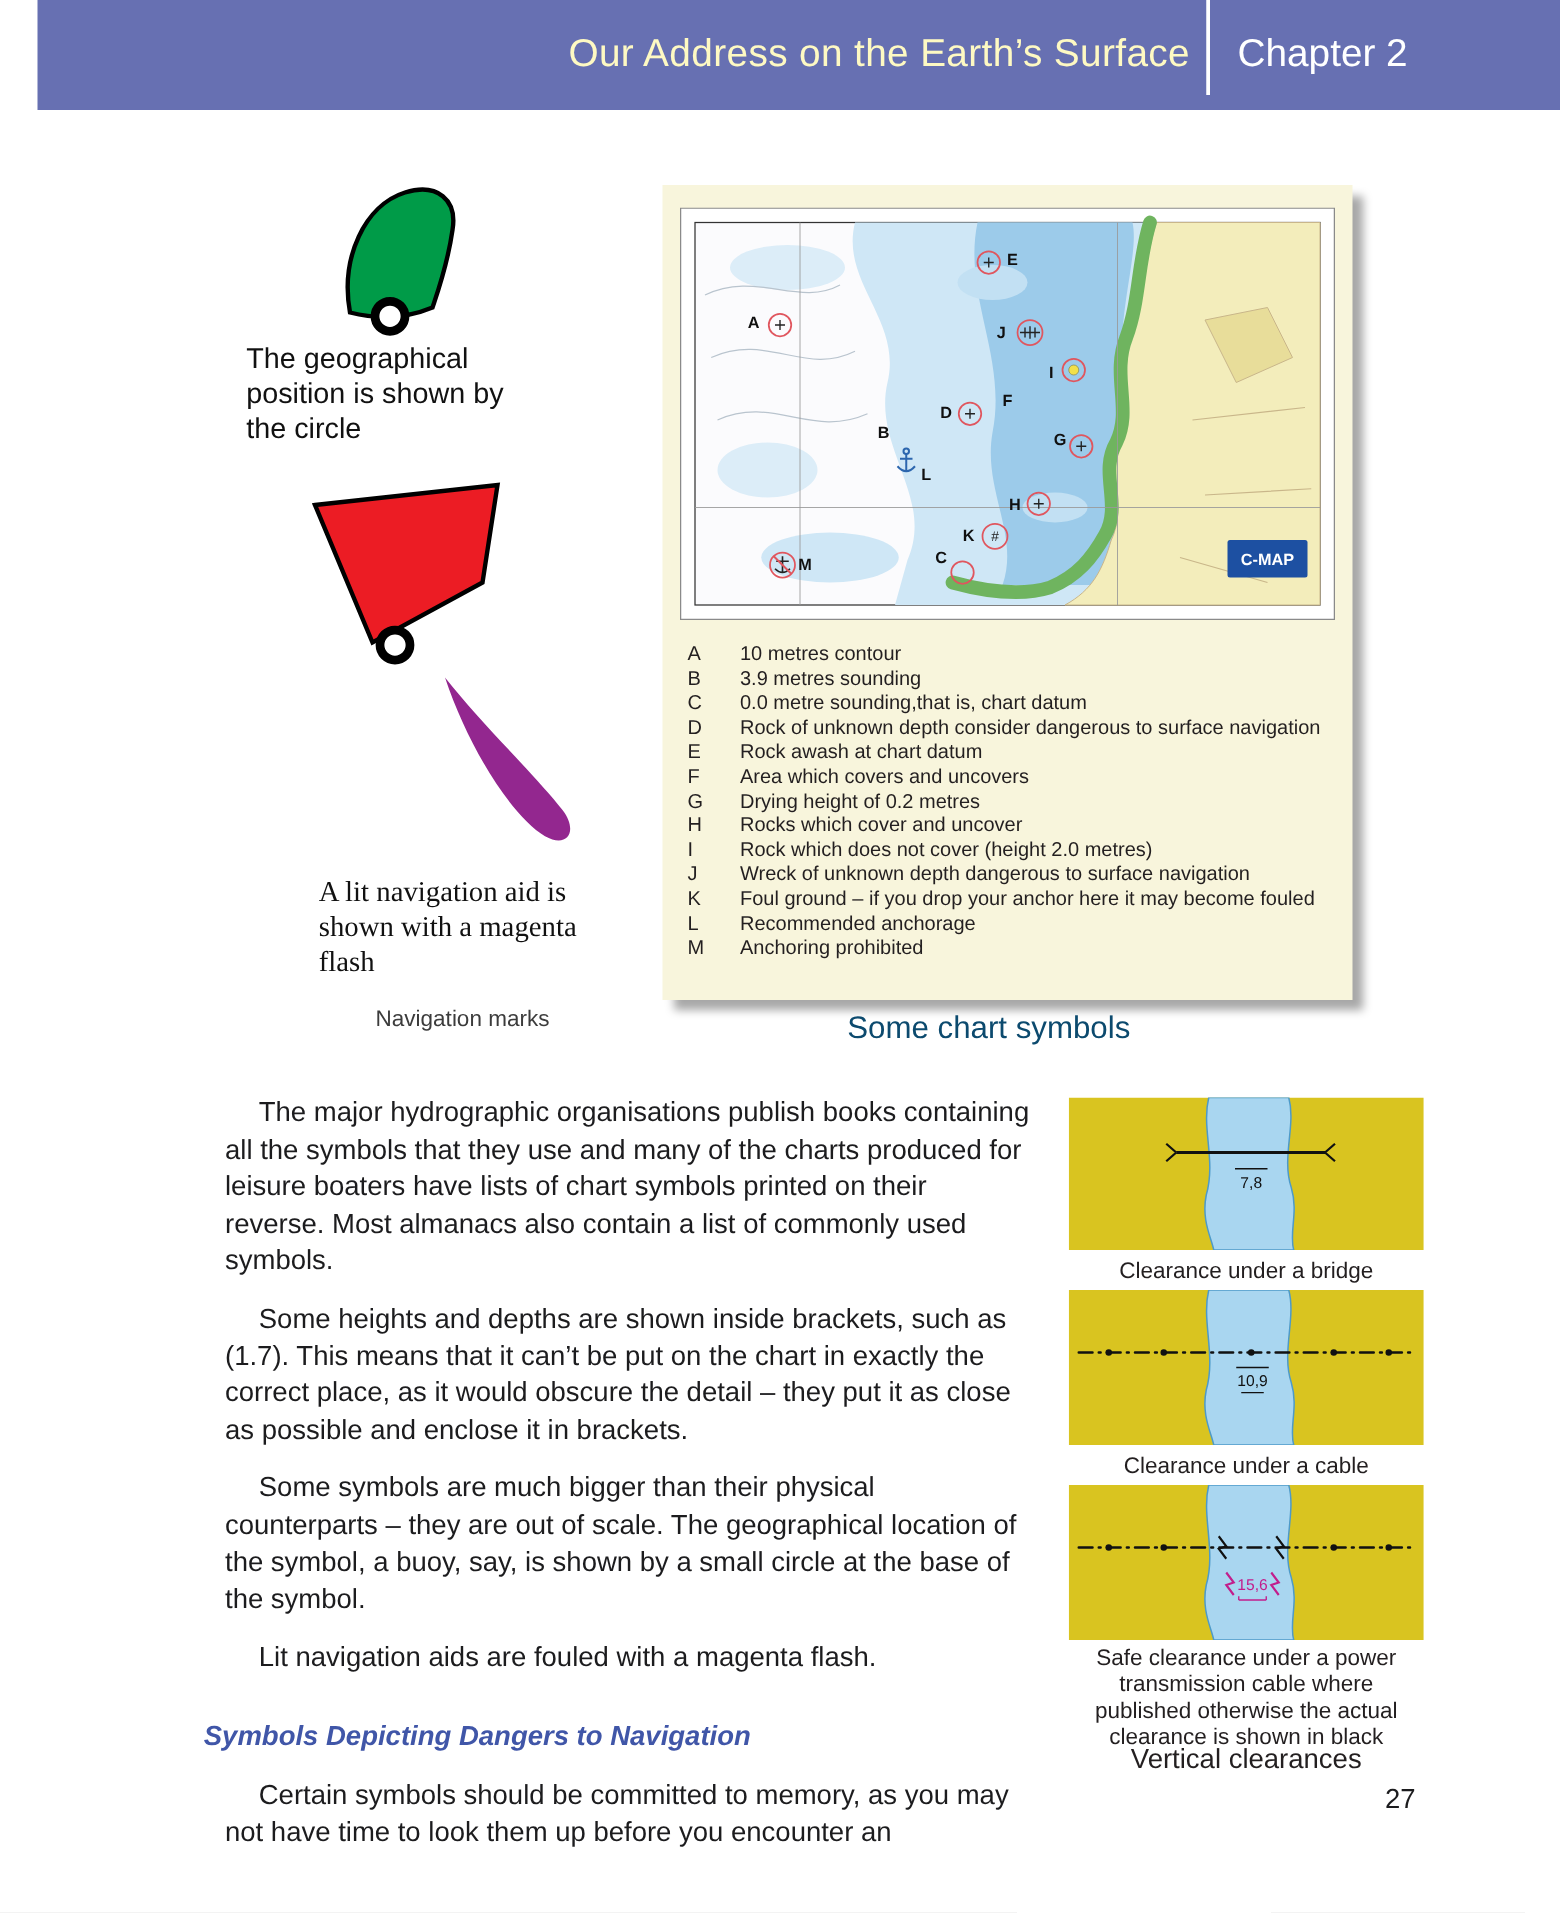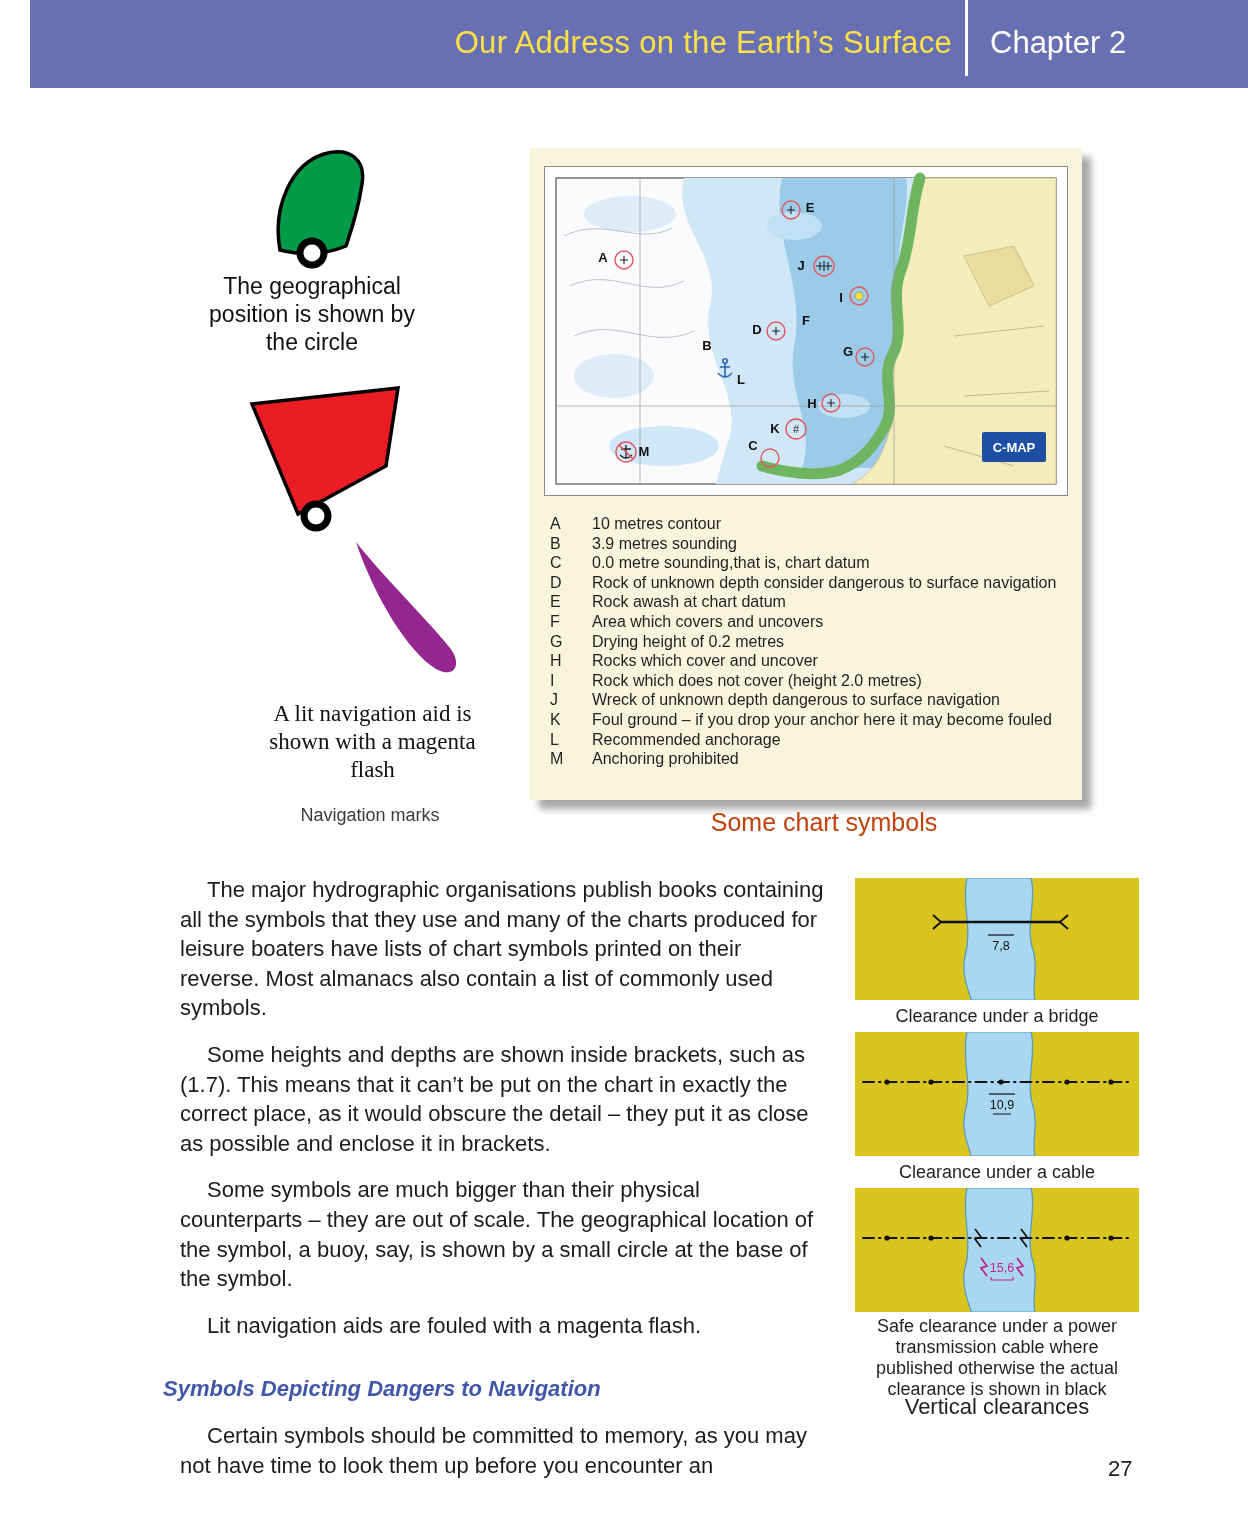--- a/index.html
+++ b/index.html
@@ -1,52 +1,52 @@
 <!DOCTYPE html>
 <html><head>
 <meta charset="utf-8">
 <style>
   html,body{margin:0;padding:0;background:#e9e9e9;}
   .page{position:relative;width:1248px;height:1530px;background:#ffffff;
         font-family:"Liberation Sans",sans-serif;color:#1d1d1f;overflow:hidden;margin:0 auto;}
 
   
   .header{position:absolute;left:30px;top:0;width:1218px;height:88px;background:#6770b2;}
-  .hdr-title{position:absolute;top:0;right:296px;line-height:86px;font-size:31px;color:#fde047;
+  .hdr-title{position:absolute;top:0;right:296px;line-height:86px;font-size:31px;color:#fef9c3;
              font-weight:400;letter-spacing:.3px;white-space:nowrap;margin-left:20px;}
   .hdr-divider{position:absolute;left:935px;top:0;width:3px;height:76px;background:#ffffff;}
   .hdr-chapter{position:absolute;left:960px;top:0;line-height:86px;font-size:31px;color:#ffffff;white-space:nowrap;}
 
   
   .fig{position:absolute;}
-  .fig-caption{position:absolute;text-align:center;font-size:23px;line-height:28px;color:#111;}
+  .fig-caption{position:absolute;text-align:left;font-size:23px;line-height:28px;color:#111;}
   .fig-caption-lg{position:absolute;text-align:center;font-size:18px;color:#3c3c3c;}
 
   
   .chart-box{position:absolute;left:530px;top:148px;width:552px;height:652px;background:#f8f5dc;
              box-shadow:9px 9px 7px rgba(0,0,0,.35);}
   .chart-map{position:absolute;left:14px;top:18px;}
   .legend{position:absolute;left:20px;top:366px;width:516px;font-size:16px;line-height:19.6px;color:#231f20;}
   .lg-row{display:flex;}
   .lg-letter{flex:0 0 42px;}
   .lg-text{flex:1;}
-  .chart-caption{position:absolute;left:548px;top:808px;width:552px;text-align:center;
-                 font-size:25px;color:#c2410c;}
+  .chart-caption{position:absolute;left:515px;top:808px;width:552px;text-align:center;
+                 font-size:25px;color:#0c4a6e;}
 
   
   .body-text{position:absolute;left:163px;top:858px;width:678px;font-size:22px;line-height:29.6px;color:#1c1c1e;}
   .body-text p{margin:17px;text-indent:27px;}
   .sec-head{margin:34px 0 14px 0;font-size:22px;font-weight:bold;font-style:italic;color:#4056a8;text-indent:0;}
 
   
   .clr-panel{position:absolute;left:855px;width:284px;}
   .clr-caption{position:absolute;left:855px;width:284px;text-align:center;font-size:18px;line-height:21px;color:#231f20;}
   .clr-main-caption{position:absolute;left:855px;width:284px;text-align:center;font-size:22px;color:#231f20;}
 
-  .page-number{position:absolute;left:1108px;top:1456px;font-size:22px;color:#1c1c1e;}
+  .page-number{position:absolute;left:1108px;top:1426px;font-size:22px;color:#1c1c1e;}
 
   svg text{font-family:"Liberation Sans",sans-serif;}
 </style>
 </head>
 <body>
 
 <div class="page">
 
   <div class="header">
     <div class="hdr-title">Our Address on the Earth’s Surface</div>

